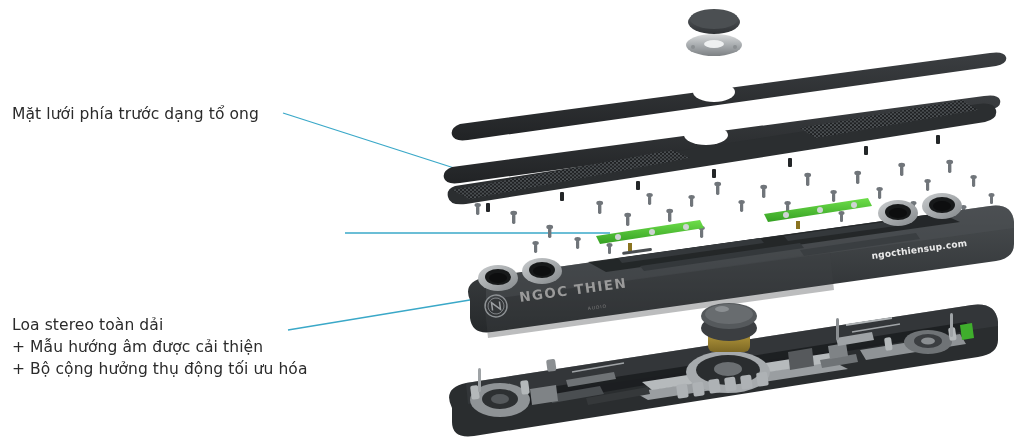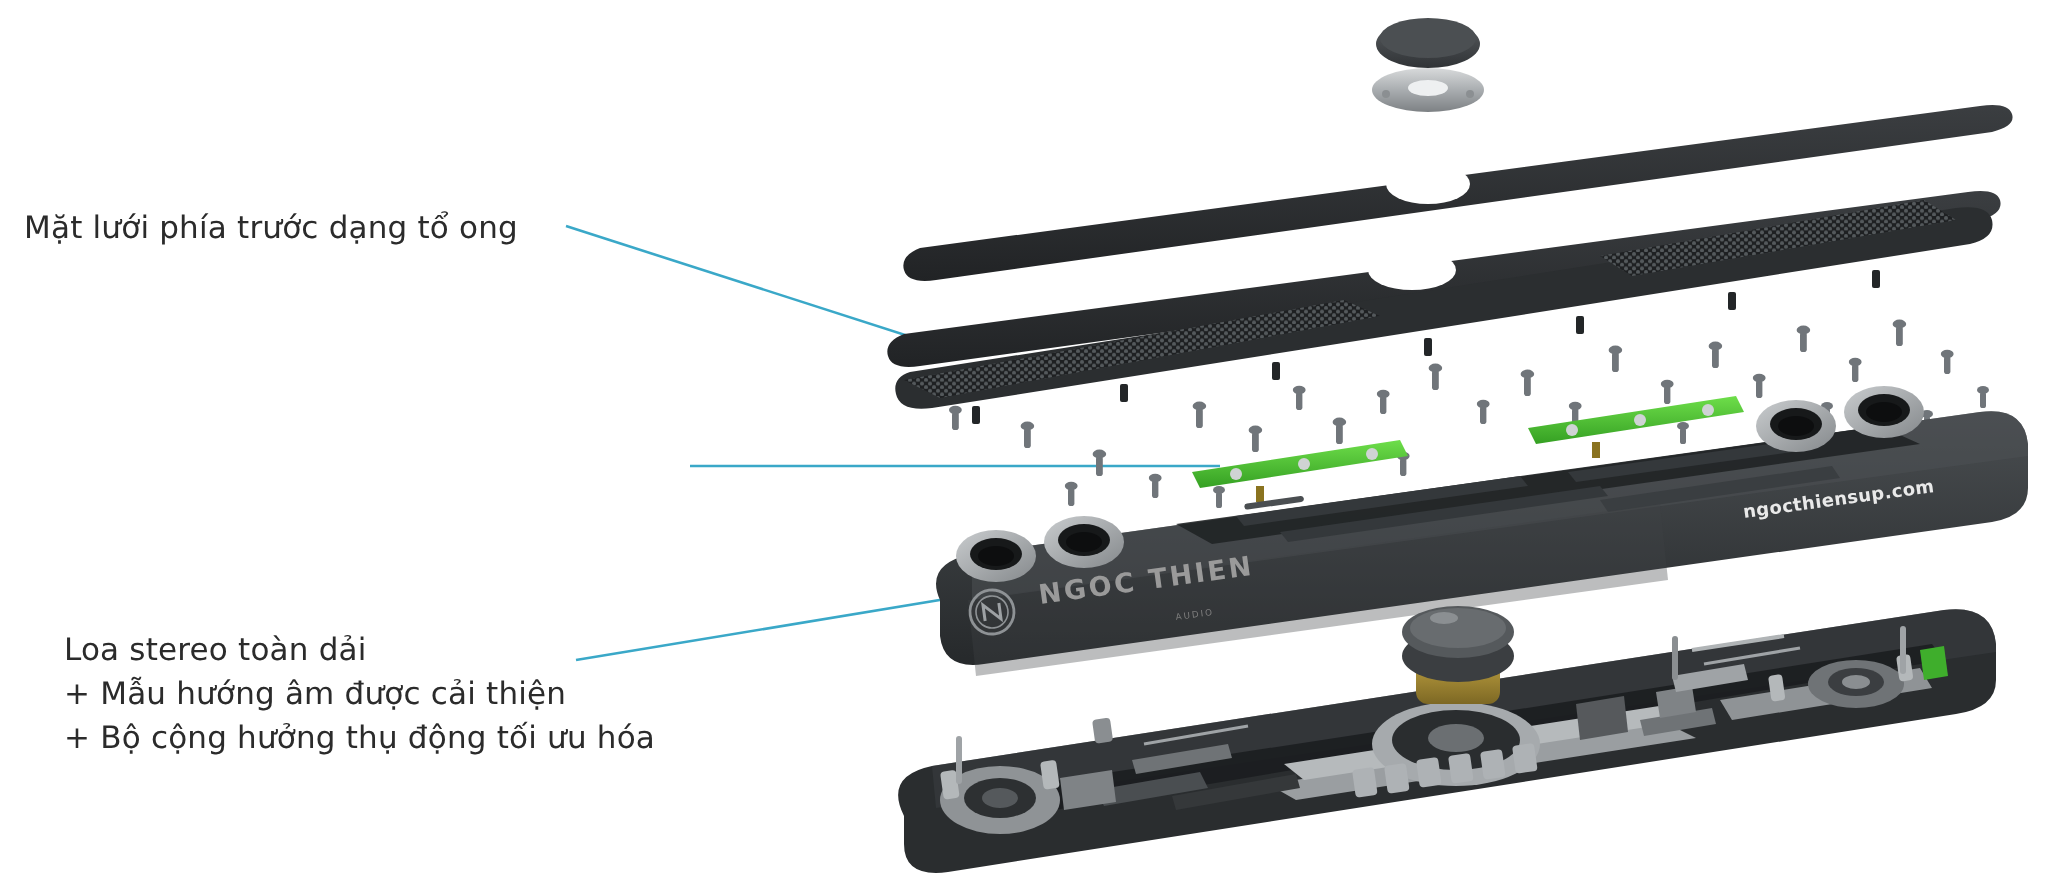--- a/index.html
+++ b/index.html
@@ -4,21 +4,21 @@
 <style>
   html,body{margin:0;padding:0;background:#ffffff;}
   body{width:1024px;height:439px;overflow:hidden;
        font-family:"DejaVu Sans","Liberation Sans",sans-serif;}
   #stage{position:relative;width:948px;height:439px;background:#fff;}
 
   .callout{position:absolute;color:#2b2b2b;font-size:15.5px;line-height:1.42;
            letter-spacing:.1px;white-space:pre-line;font-weight:400;}
   #c1{left:12px;top:103px;}
   #c2{left:12px;top:207px;}
-  #c3{left:12px;top:314px;margin-left:20px;}
+  #c3{left:12px;top:314px;}
 
   svg#art{position:absolute;left:0;top:0;width:1024px;height:439px;}
   .lead{stroke:#3aa8c8;stroke-width:1.3;fill:none;}
 
   .wm{font-family:"DejaVu Sans","Liberation Sans",sans-serif;
       font-size:9px;fill:#e9e9e9;font-weight:600;letter-spacing:.2px;}
   .brand{font-family:"DejaVu Sans","Liberation Sans",sans-serif;
       font-size:13.5px;fill:#9a9a9a;font-weight:700;letter-spacing:1.4px;}
   .brandsub{font-size:4.4px;fill:#7d7d7d;letter-spacing:1px;}
 </style>

